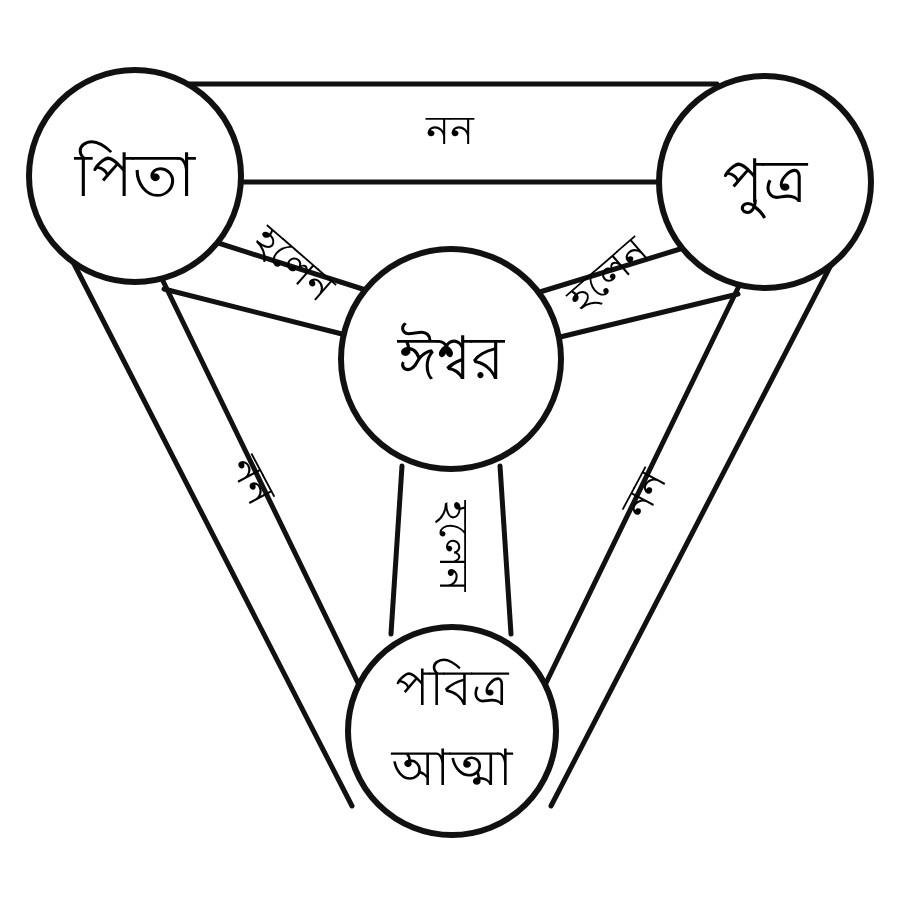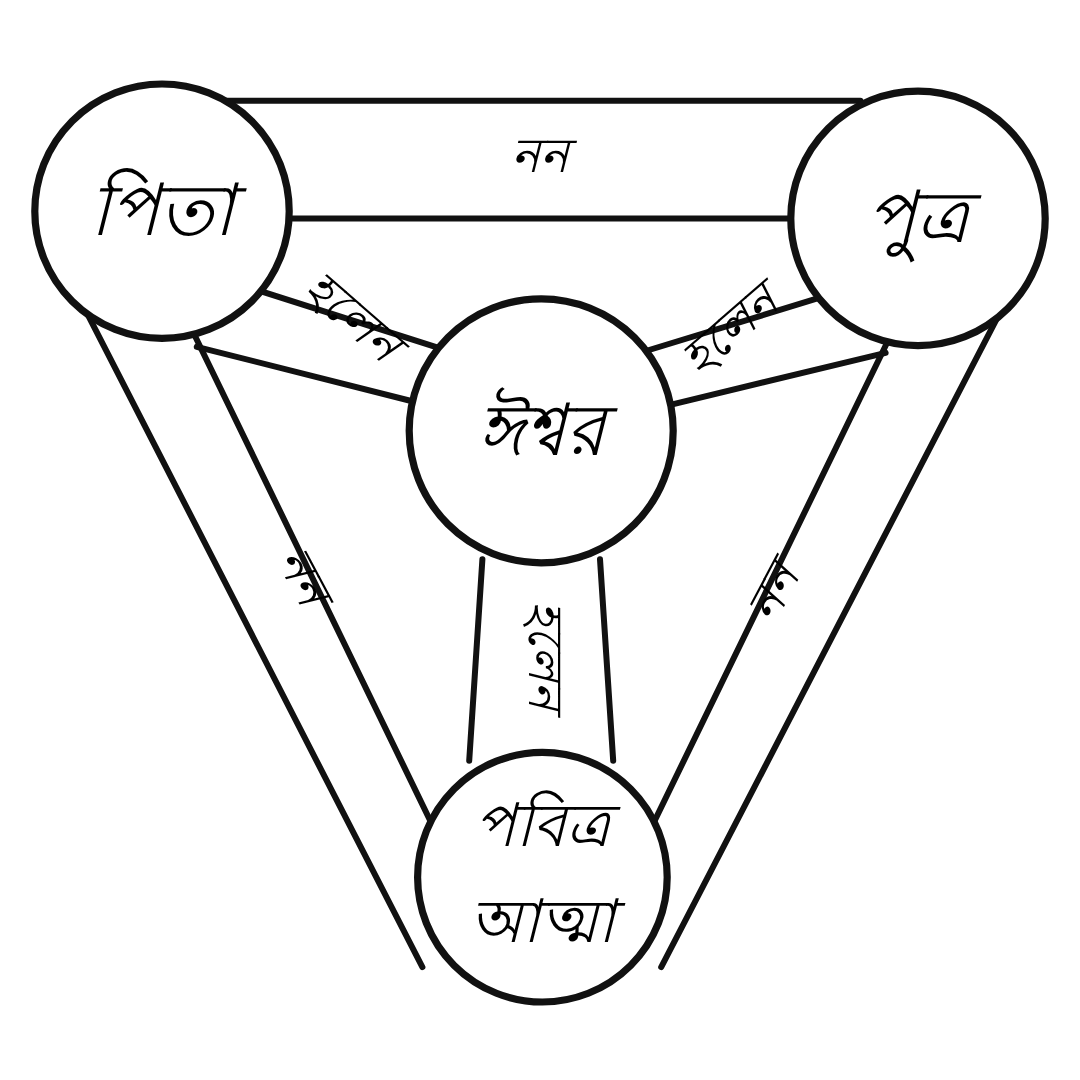--- a/index.html
+++ b/index.html
@@ -1,21 +1,21 @@
 <!DOCTYPE html>
 <html><head>
 <meta charset="utf-8">
 <title>Shield of the Trinity</title>
 <style>
   html,body{margin:0;padding:0;background:#ffffff;}
   body{
     width:900px;height:900px;overflow:hidden;
     font-family:"Liberation Sans","DejaVu Sans",sans-serif;
   }
-  #diagram-root{position:relative;width:744px;height:900px;background:#fff;font-style:italic;}
+  #diagram-root{position:relative;width:744px;height:900px;background:#fff;}
   svg#trinity-svg{display:block;width:900px;height:900px;}
   .band-line{fill:none;stroke:#111111;stroke-width:5;stroke-linecap:round;}
   .node-circle{fill:#ffffff;stroke:#111111;stroke-width:6;}
   .node-label{
     font-family:"Liberation Sans","DejaVu Sans",sans-serif;
     fill:#000000;text-anchor:middle;dominant-baseline:middle;
     font-size:60px;font-weight:400;
   }
   .node-label.two-line{font-size:50px;}
   .edge-label{

